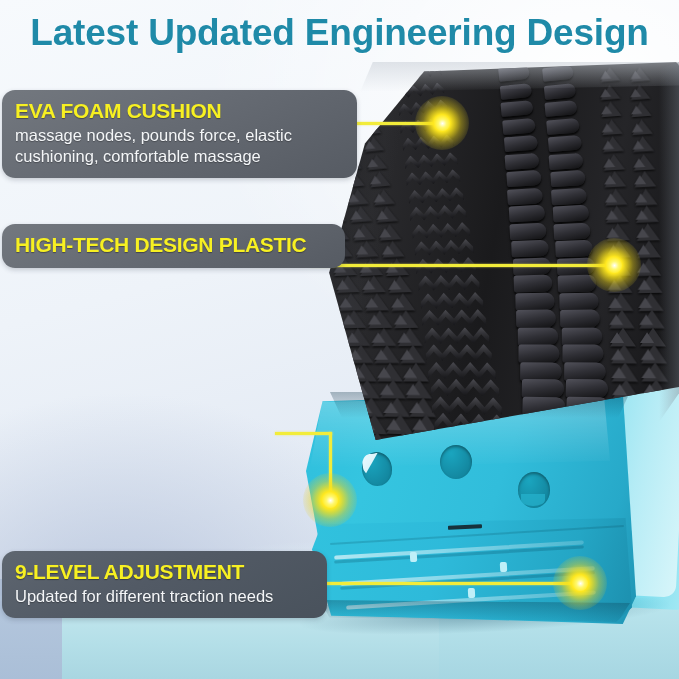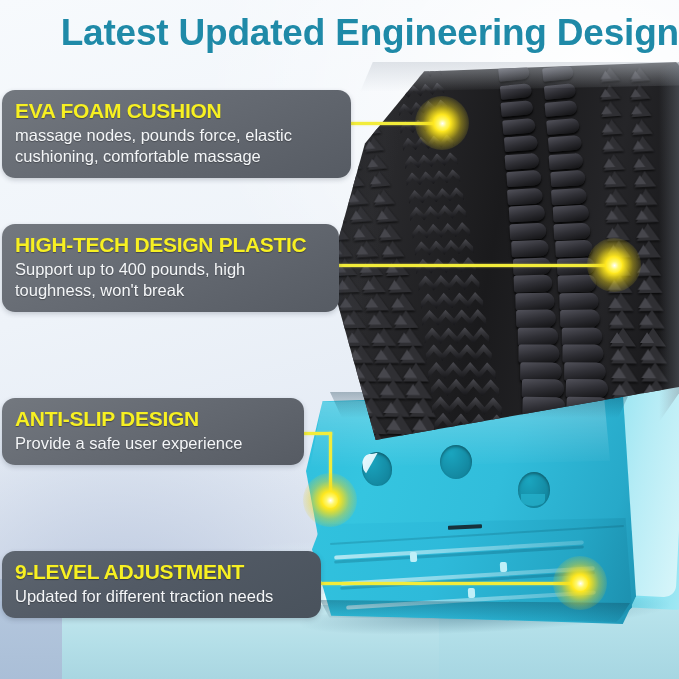--- a/index.html
+++ b/index.html
@@ -126,26 +126,26 @@
       rgba(238,214,24,.42) 50%,rgba(230,208,30,.16) 68%,rgba(230,208,30,0) 78%);}
   .glow i{position:absolute;left:50%;top:50%;width:15px;height:15px;margin:-7.5px 0 0 -7.5px;
     border-radius:50%;background:radial-gradient(circle,#ffffff 0%,#fff870 38%,#ffe400 100%);}
 
   
   .conn{position:absolute;background:#f2ec3a;box-shadow:0 0 2px rgba(240,236,80,.9);}
   .conn.h{height:3px;}
   .conn.v{width:3px;}
 
   
-  .title{position:absolute;left:0;right:0;top:12px;text-align:right;
+  .title{position:absolute;left:0;right:0;top:12px;text-align:center;
     font-size:37px;font-weight:bold;letter-spacing:-0.2px;color:#1f8aa8;
     text-shadow:0 1px 0 rgba(255,255,255,.7);}
 
   
-  .callout{position:absolute;border-radius:13px;padding:9px 14px 11px 13px;
+  .callout{position:absolute;border-radius:13px;padding:9px 20px 11px 13px;
     background:linear-gradient(155deg,#73787f 0%,#676c74 40%,#5d626a 75%,#565b63 100%);
     box-shadow:0 2px 5px rgba(40,50,70,.22);}
   .callout .ch{color:#f7f022;font-size:21px;font-weight:bold;line-height:1.12;
     letter-spacing:-0.3px;text-shadow:0 1px 1px rgba(0,0,0,.35);white-space:nowrap;}
   .callout .cb{color:#f4f6f8;font-size:16.5px;line-height:1.28;margin-top:2px;
     text-shadow:0 1px 1px rgba(0,0,0,.3);}
   .callout.dark{background:linear-gradient(155deg,#5e6670 0%,#525a65 45%,#49525c 100%);}
 
   #c1{left:2px;top:90px;width:322px;}
   #c2{left:2px;top:224px;width:310px;}
@@ -398,26 +398,21 @@
 
   <div class="title">Latest Updated Engineering Design</div>
 
   <div class="callout" id="c1">
     <div class="ch">EVA FOAM CUSHION</div>
     <div class="cb">massage nodes, pounds force, elastic cushioning, comfortable massage</div>
   </div>
 
   <div class="callout" id="c2">
     <div class="ch">HIGH-TECH DESIGN PLASTIC</div>
-    <div class="cb">Support up to 400 pounds, high toughness, won't break</div>
   </div>
 
-  <div class="callout" id="c3">
-    <div class="ch">ANTI-SLIP DESIGN</div>
-    <div class="cb">Provide a safe user experience</div>
-  </div>
 
   <div class="callout dark" id="c4">
     <div class="ch">9-LEVEL ADJUSTMENT</div>
     <div class="cb">Updated for different traction needs</div>
   </div>
 
 </div>
 
 </body></html>

